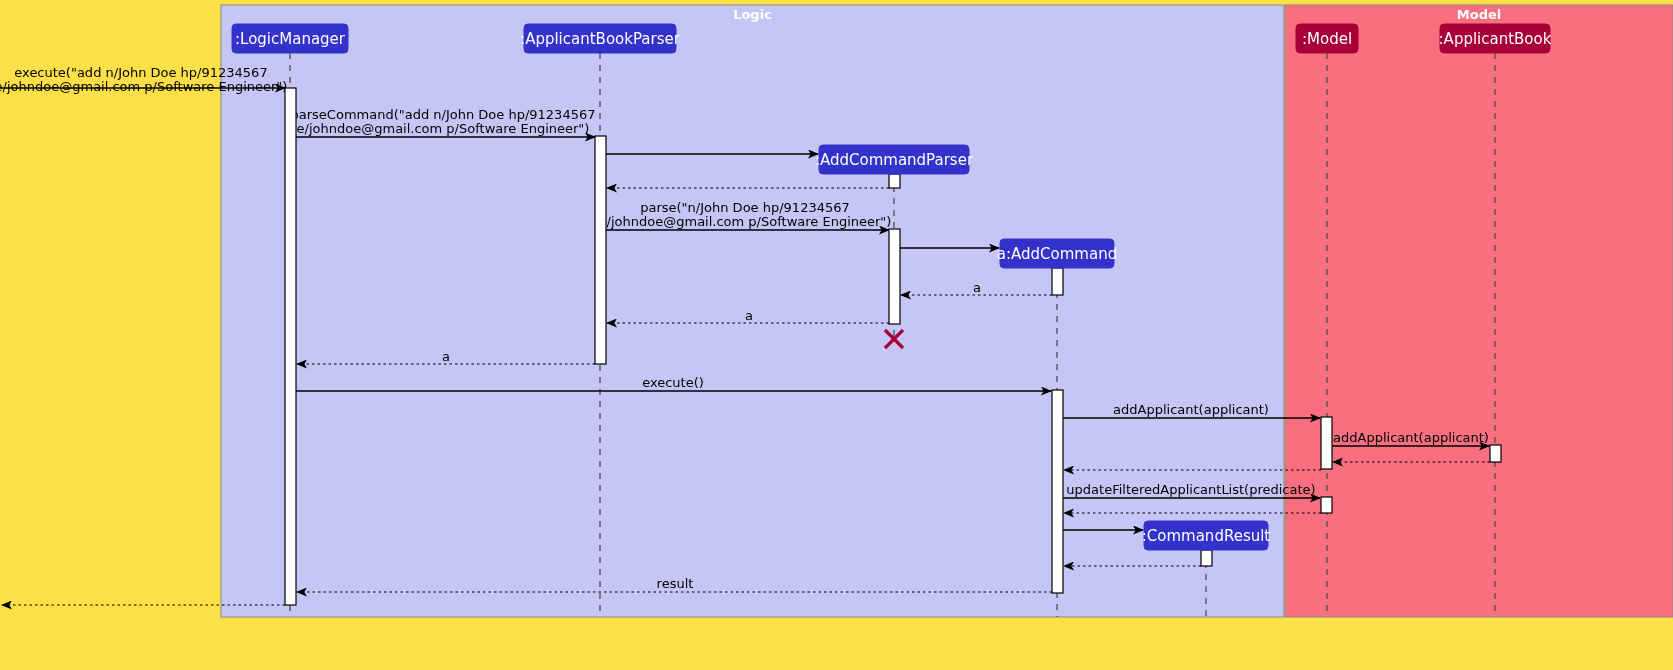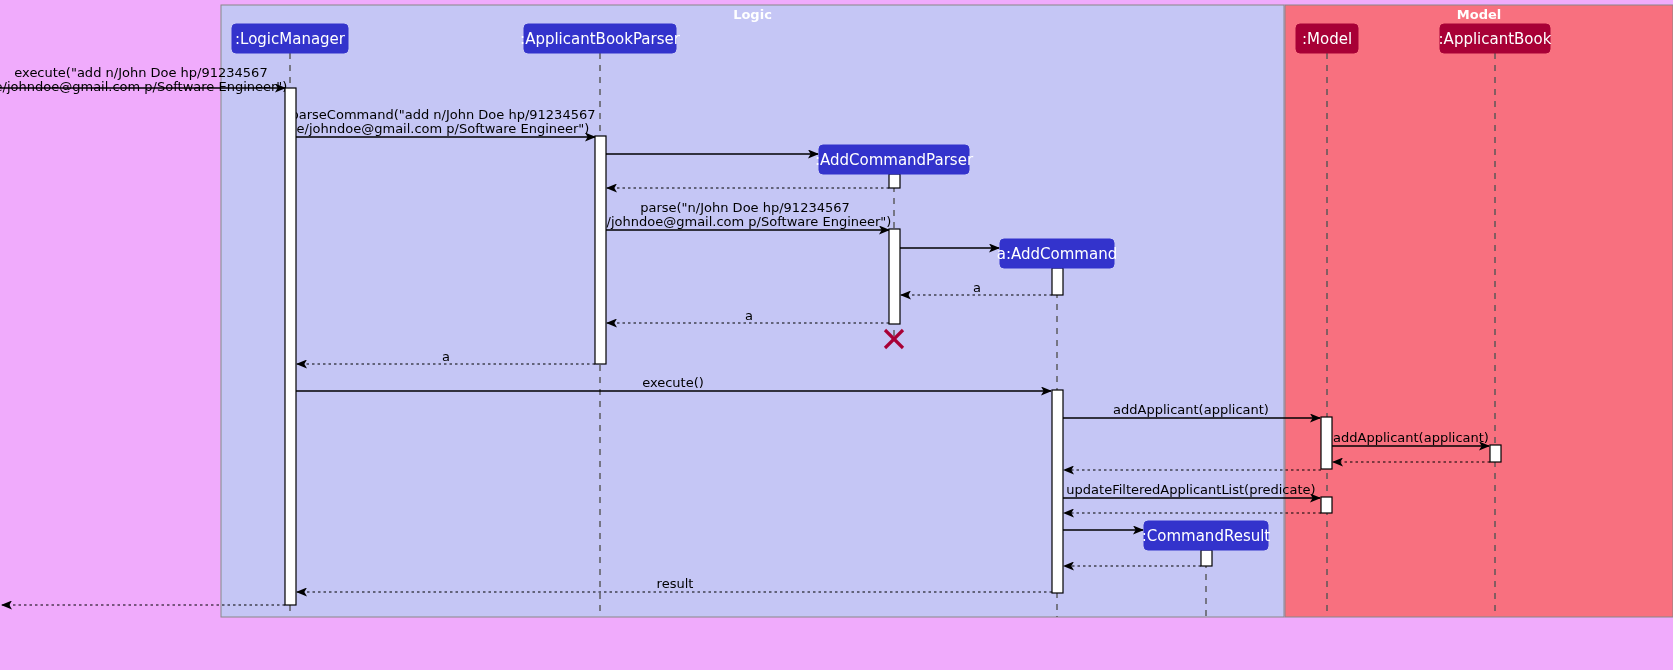--- a/index.html
+++ b/index.html
@@ -7,21 +7,21 @@
     padding: 0;
     background: #ffffff;
   }
   body {
     font-family: "DejaVu Sans", sans-serif;
   }
   #diagram {
     position: relative;
     width: 1673px;
     height: 670px;
-    background: #f0abfc;
+    background: #fde047;
     overflow: hidden;
   }
   svg.layer {
     position: absolute;
     left: 0;
     top: 0;
     width: 1673px;
     height: 670px;
   }
   .pkg-label {

